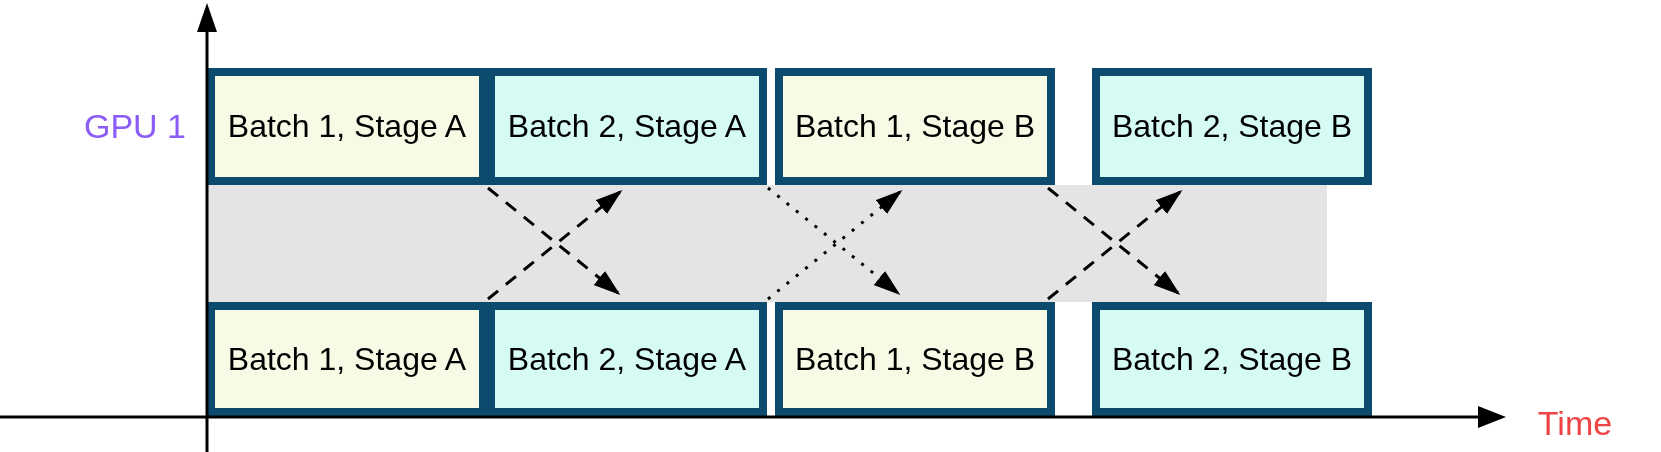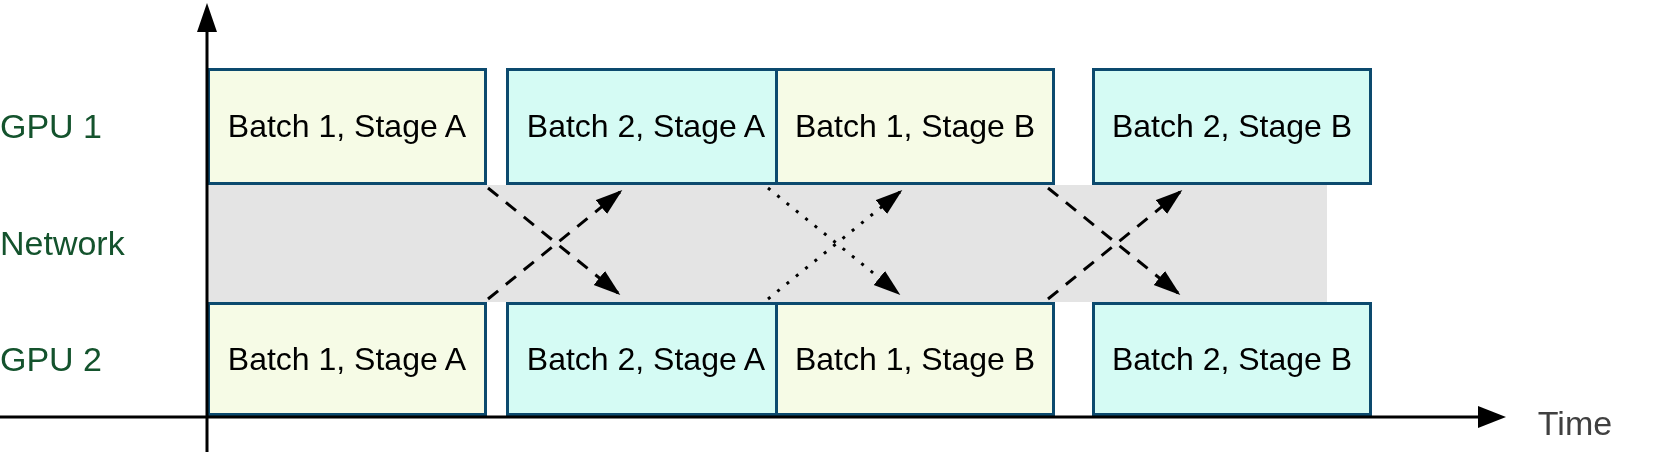--- a/index.html
+++ b/index.html
@@ -11,52 +11,53 @@
     position:relative;
     width:1661px;height:452px;
     background:#ffffff;
     overflow:hidden;
   }
   
   .row-label{
     position:absolute;
     left:0;width:172px;height:40px;
     line-height:40px;
-    text-align:left;
+    text-align:right;
     font-size:34px;
-    color:#14532d;
+    color:#8b5cf6;
     white-space:nowrap;
+    padding-left:14px;
   }
   .row-label.gpu1{top:106px;}
   .row-label.network{top:223px;}
   .row-label.gpu2{top:339px;}
   
   .band{
     position:absolute;
     left:207px;top:185px;
     width:1120px;height:117px;
     background:#e4e4e4;
   }
   
   .block{
     position:absolute;
     width:280px;
     box-sizing:border-box;
-    border:3px solid #0c4a6e;
+    border:8px solid #0c4a6e;
     display:flex;
     align-items:center;
     justify-content:center;
     font-size:32px;
     color:#000;
     white-space:nowrap;
   }
   .r1{top:68px;height:117px;}
   .r2{top:302px;height:114px;}
   .c0{left:207px;}
-  .c1{left:506px;text-align:right;}
+  .c1{left:487px;text-align:right;}
   .c2{left:775px;}
   .c3{left:1092px;}
   
   svg.overlay{
     position:absolute;
     left:0;top:0;
     pointer-events:none;
   }
   .axis{stroke:#000;stroke-width:3;fill:none;}
   .ah{fill:#000;stroke:none;}
@@ -64,32 +65,30 @@
   .dash{stroke-dasharray:13 10;}
   .dot{stroke-dasharray:3 9;}
   
   .time-label{
     position:absolute;
     left:1520px;top:403px;
     width:110px;height:40px;
     line-height:40px;
     text-align:center;
     font-size:34px;
-    color:#404040;
+    color:#ef4444;
     white-space:nowrap;
   }
 </style>
 </head>
 <body>
 
 <div id="canvas">
 
   <div class="row-label gpu1">GPU 1</div>
-  <div class="row-label network">Network</div>
-  <div class="row-label gpu2">GPU 2</div>
 
   <div class="band" style="background-color: rgb(228, 228, 228);"></div>
 
   <div class="block r1 c0" style="background-color: rgb(246, 251, 230);">Batch 1, Stage A</div>
   <div class="block r1 c1" style="background-color: rgb(213, 251, 244);">Batch 2, Stage A</div>
   <div class="block r1 c2" style="background-color: rgb(246, 251, 230);">Batch 1, Stage B</div>
   <div class="block r1 c3" style="background-color: rgb(213, 251, 244);">Batch 2, Stage B</div>
 
   <div class="block r2 c0" style="background-color: rgb(246, 251, 230);">Batch 1, Stage A</div>
   <div class="block r2 c1" style="background-color: rgb(213, 251, 244);">Batch 2, Stage A</div>

